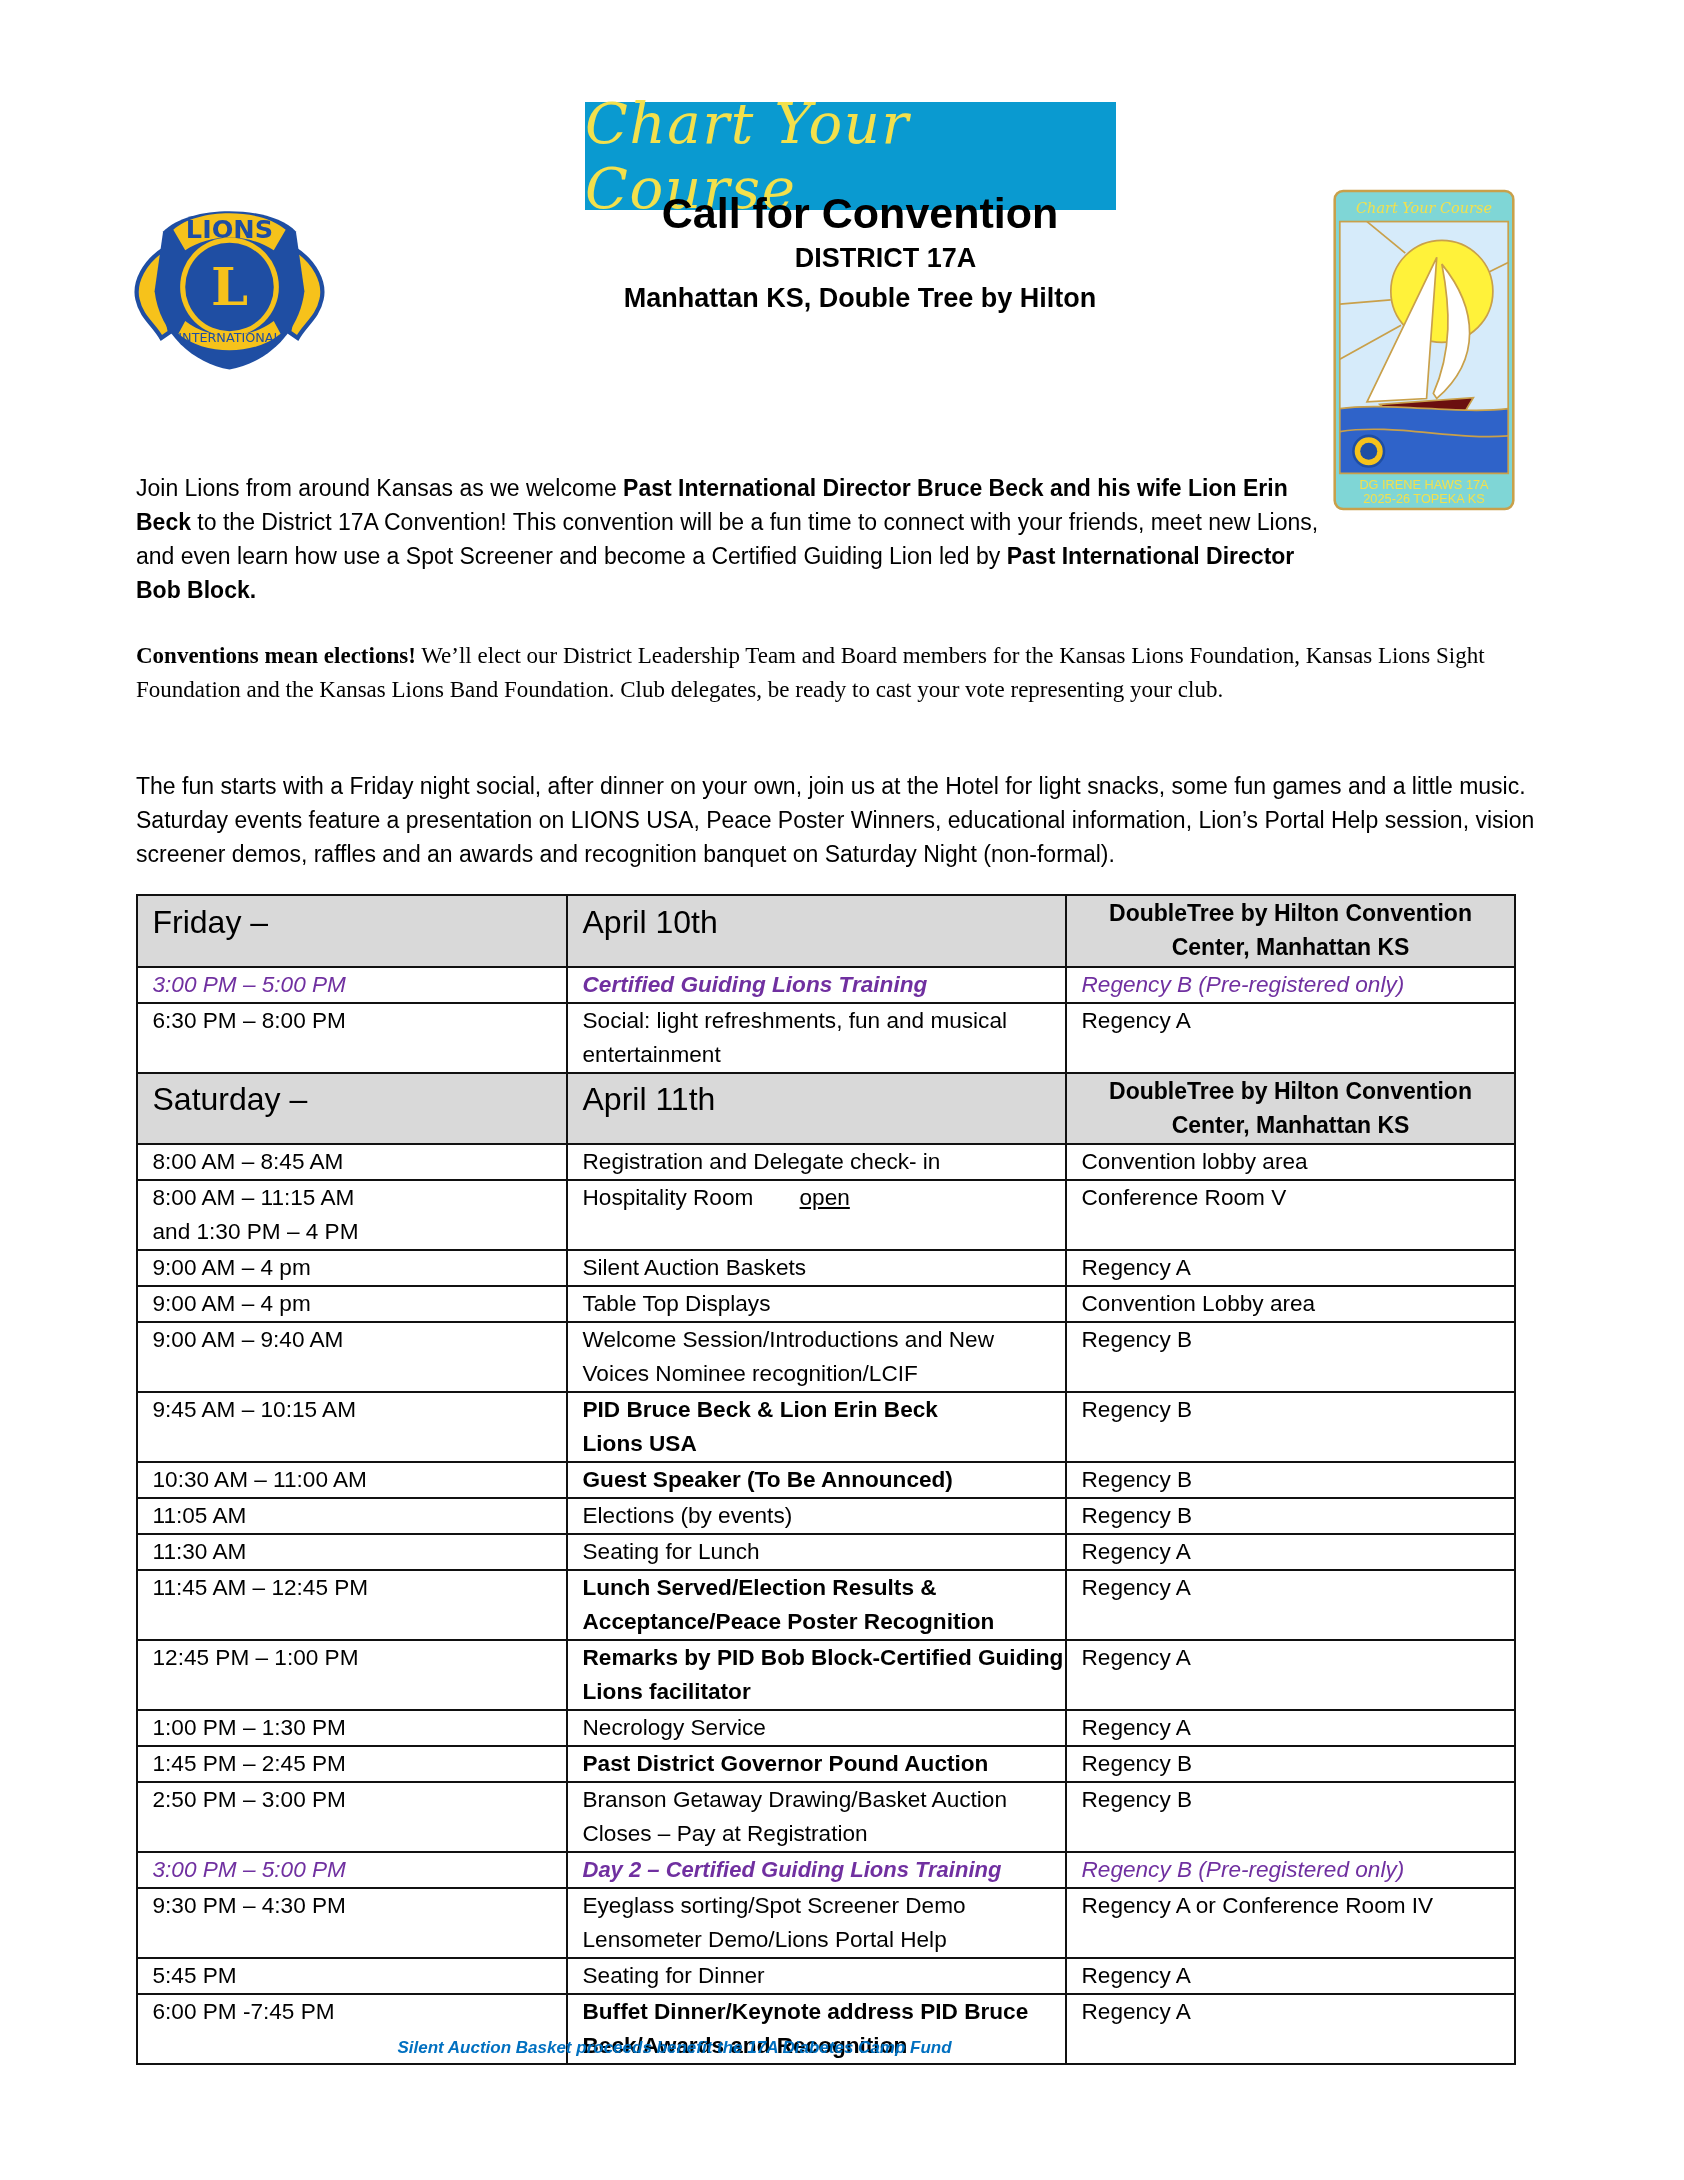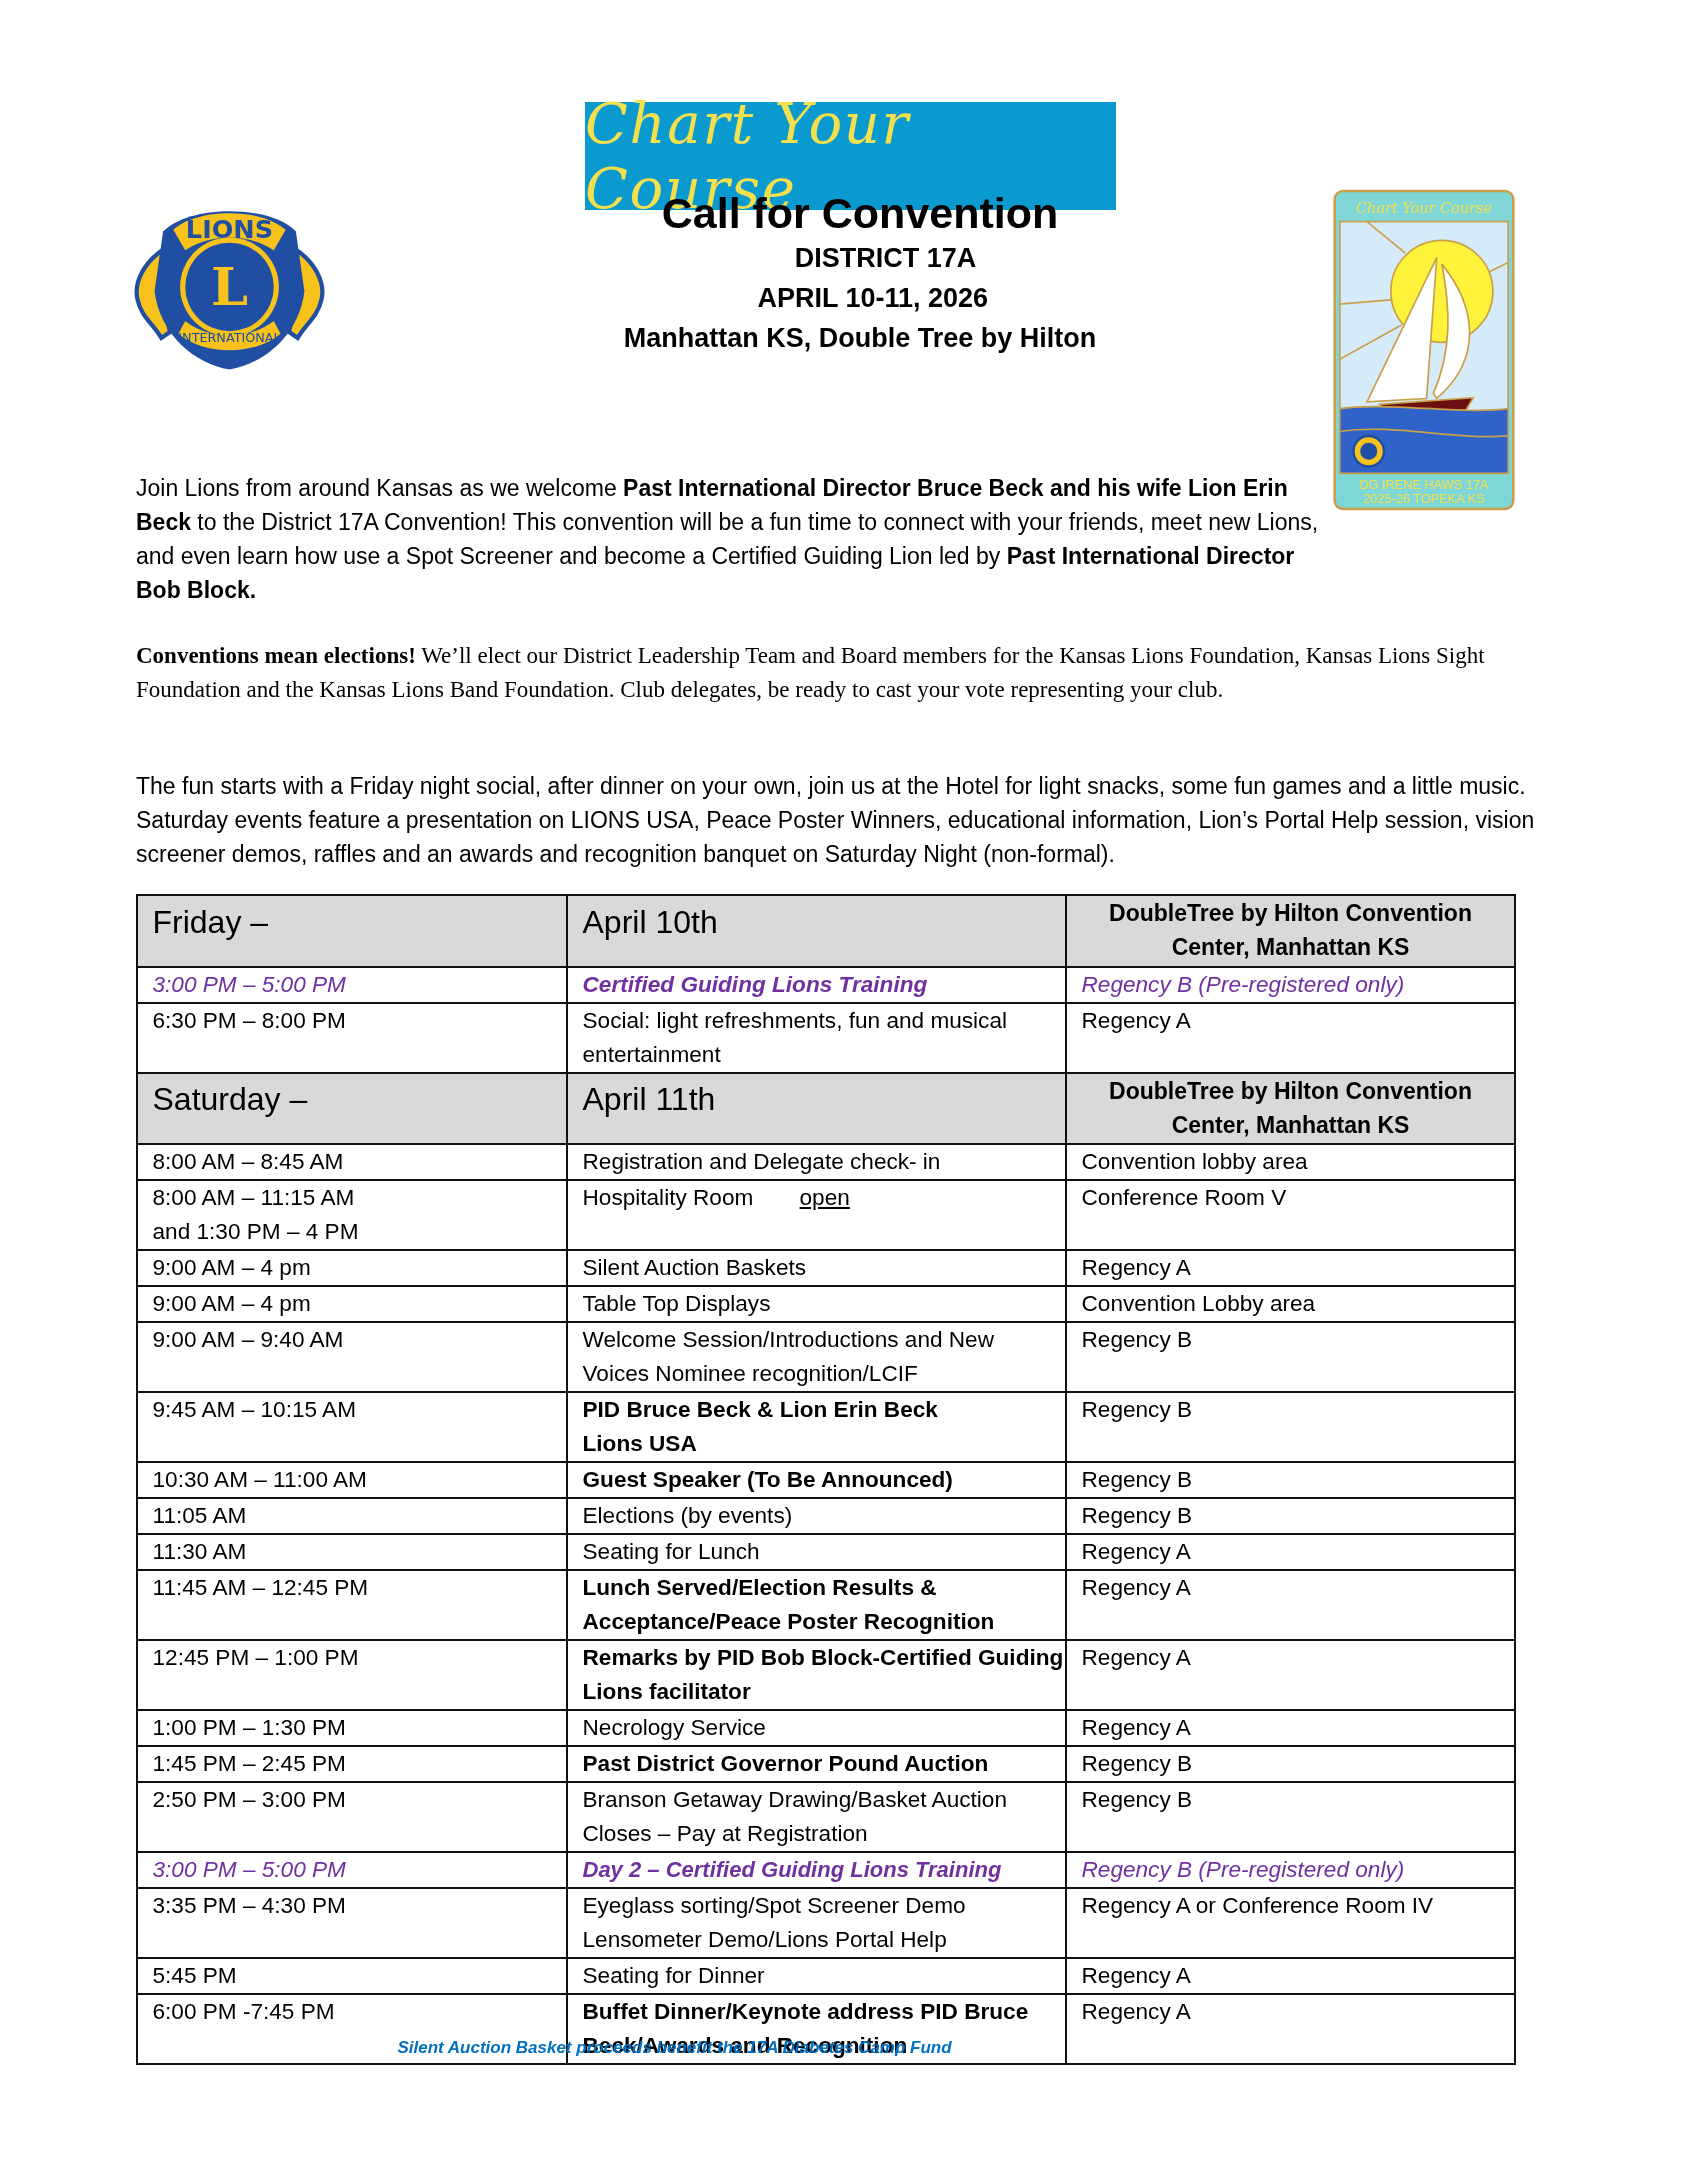--- a/index.html
+++ b/index.html
@@ -45,21 +45,20 @@
 </head>
 <body>
 
 <div class="banner">
   <span>Chart Your Course</span>
 </div>
 
 <div class="title-block">
   <p class="title">Call for Convention</p>
   <p class="sub first">DISTRICT 17A</p>
-  <p class="sub second">APRIL 10-11, 2026</p>
   <p class="sub">Manhattan KS, Double Tree by Hilton</p>
 </div>
 
 <svg class="lions-logo" viewBox="0 0 236 222">
 
   <path d="M42 70 C18 85 5 110 10 130 C14 150 30 160 38 175 L48 168 C44 150 40 130 52 110 Z" fill="#f6c21b" stroke="#1f4ea3" stroke-width="5"></path>
   <path d="M194 70 C218 85 231 110 226 130 C222 150 206 160 198 175 L188 168 C192 150 196 130 184 110 Z" fill="#f6c21b" stroke="#1f4ea3" stroke-width="5"></path>
 
   <path d="M40 50 C70 18 166 18 196 50 L206 120 C200 170 160 205 118 212 C76 205 36 170 30 120 Z" fill="#1f4ea3"></path>
 
@@ -200,21 +199,21 @@
       <td>2:50 PM – 3:00 PM</td>
       <td>Branson Getaway Drawing/Basket Auction Closes – Pay at Registration</td>
       <td>Regency B</td>
     </tr>
     <tr class="purple">
       <td>3:00 PM – 5:00 PM</td>
       <td class="ev" style="font-size:22px;">Day 2 – Certified Guiding Lions Training</td>
       <td>Regency B (Pre-registered only)</td>
     </tr>
     <tr>
-      <td>3:35 PM – 4:30 PM</td>
+      <td>9:30 PM – 4:30 PM</td>
       <td>Eyeglass sorting/Spot Screener Demo Lensometer Demo/Lions Portal Help</td>
       <td>Regency A or Conference Room IV</td>
     </tr>
     <tr>
       <td>5:45 PM</td>
       <td>Seating for Dinner</td>
       <td>Regency A</td>
     </tr>
     <tr>
       <td>6:00 PM -7:45 PM</td>

